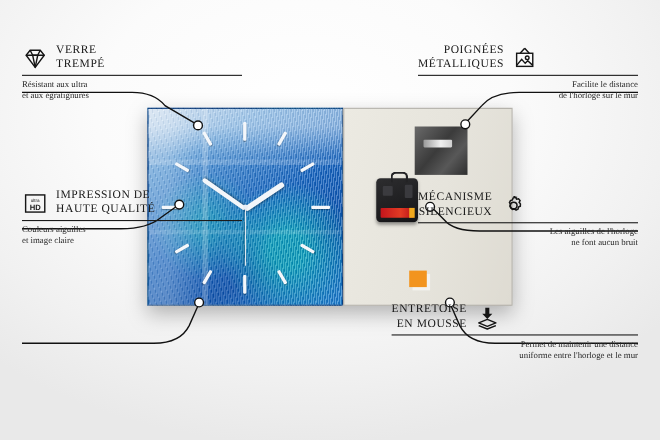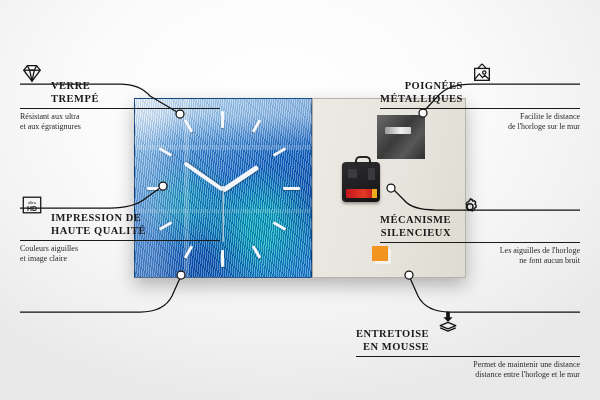--- a/index.html
+++ b/index.html
@@ -9,22 +9,22 @@
     background:#ffffff;
   }
   #stage{
     position:relative;width:600px;height:400px;
     background:
       radial-gradient(ellipse 420px 300px at 46% 26%, #ffffff 0%, #fbfbfb 45%, #f1f1f1 78%, #e9e9e9 100%);
   }
   .feat{position:absolute;width:200px;}
   .feat .head{display:flex;align-items:center;gap:7px;}
   .feat .title{
-    font-weight:700;letter-spacing:.5px;color:#191919;
-    font-size:10.5px;line-height:12.5px;text-transform:uppercase;margin-top:40px;
+    font-weight:400;letter-spacing:.5px;color:#191919;
+    font-size:10.5px;line-height:12.5px;text-transform:uppercase;
   }
   .left .head{justify-content:flex-start;}
   .left .title{text-align:left;}
   .right .head{justify-content:flex-start;}
   .right .title{text-align:right;}
   .rule{height:1px;background:#1b1b1b;margin:3px 0 3px 0;}
   .desc{font-size:8px;line-height:10px;color:#2a2a2a;}
   .right .desc{text-align:right;}
   .ico{flex:0 0 auto;width:24px;height:22px;display:block;}
   .ico svg{display:block;width:100%;height:100%;}
@@ -208,30 +208,30 @@
           <path d="M13 3.2 l2.2 .55 .85 1.8 1.95 -.35 1.5 1.7 -.9 1.75 1.25 1.55 -.1 2.25 -1.85 .95 -.35 1.95 -2.0 1.05 -1.6 -1.15 -2.0 .45 -1.55 -1.3 -1.0 -1.9 .6 -1.9 -1.0 -1.7 1.0 -2.05 1.9 -.6 .7 -1.85 2.1 -.8 z" transform="translate(-0.2,0)"></path>
           <circle cx="13" cy="11.8" r="3.3"></circle>
         </g>
           </svg>
       </span>
     </div>
     <div class="rule"></div>
     <div class="desc"><span>Les aiguilles de l'horloge</span><br><span>ne font aucun bruit</span></div>
   </div>
 
-  <div class="feat right" style="left:356px;top:288px;width:224px;">
+  <div class="feat right" style="left:356px;top:276px;width:224px;">
     <div class="head">
       <span class="title"><span>ENTRETOISE</span><br><span>EN MOUSSE</span></span>
       <span class="ico">
         <svg viewBox="0 0 26 24">
             <g fill="none" stroke="#151515" stroke-width="1.4" stroke-linejoin="round">
           <path d="M11 2 h4 v6 h3 l-5 5 -5 -5 h3 z" fill="#151515" stroke="none"></path>
           <path d="M13 13.5 L21.5 17 L13 20.5 L4.5 17 Z"></path>
           <path d="M4.5 19.6 L13 23 L21.5 19.6"></path>
         </g>
           </svg>
       </span>
     </div>
     <div class="rule"></div>
-    <div class="desc"><span>Permet de maintenir une distance</span><br><span>distance entre l'horloge et le mur</span></div>
+    <div class="desc"><span>Permet de maintenir une distance</span><br><span>uniforme entre l'horloge et le mur</span></div>
   </div>
 
 </div>
 
 </body></html>

